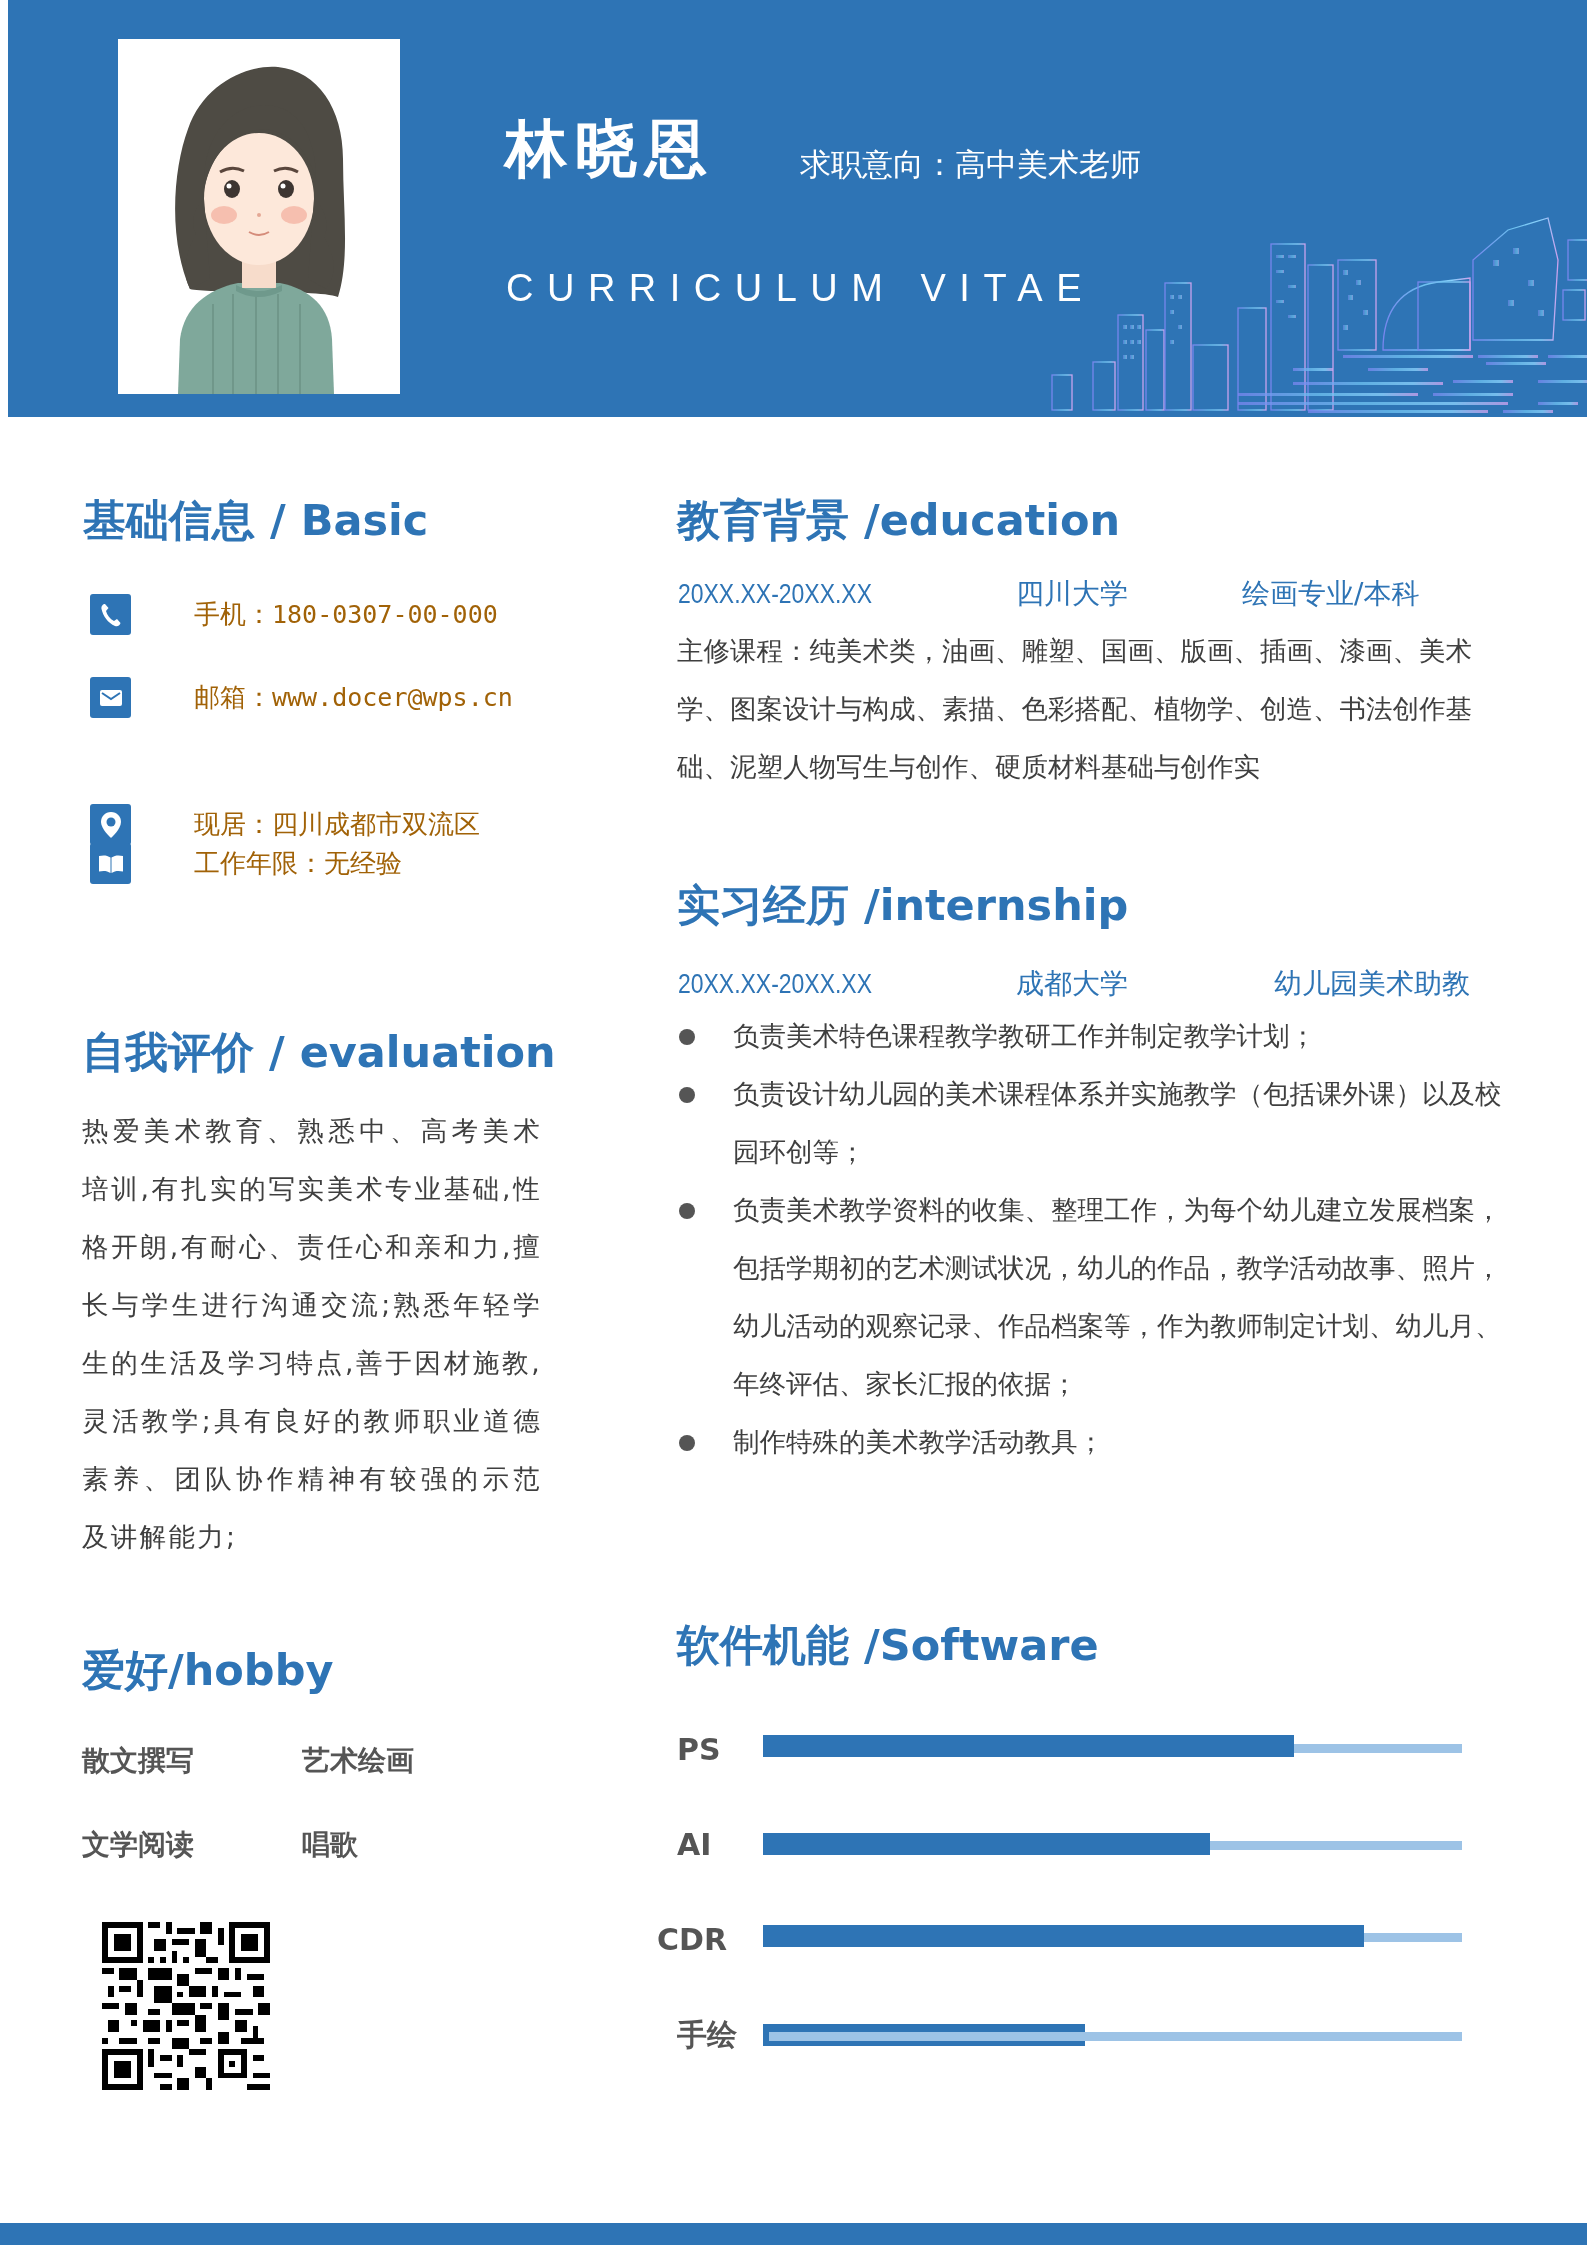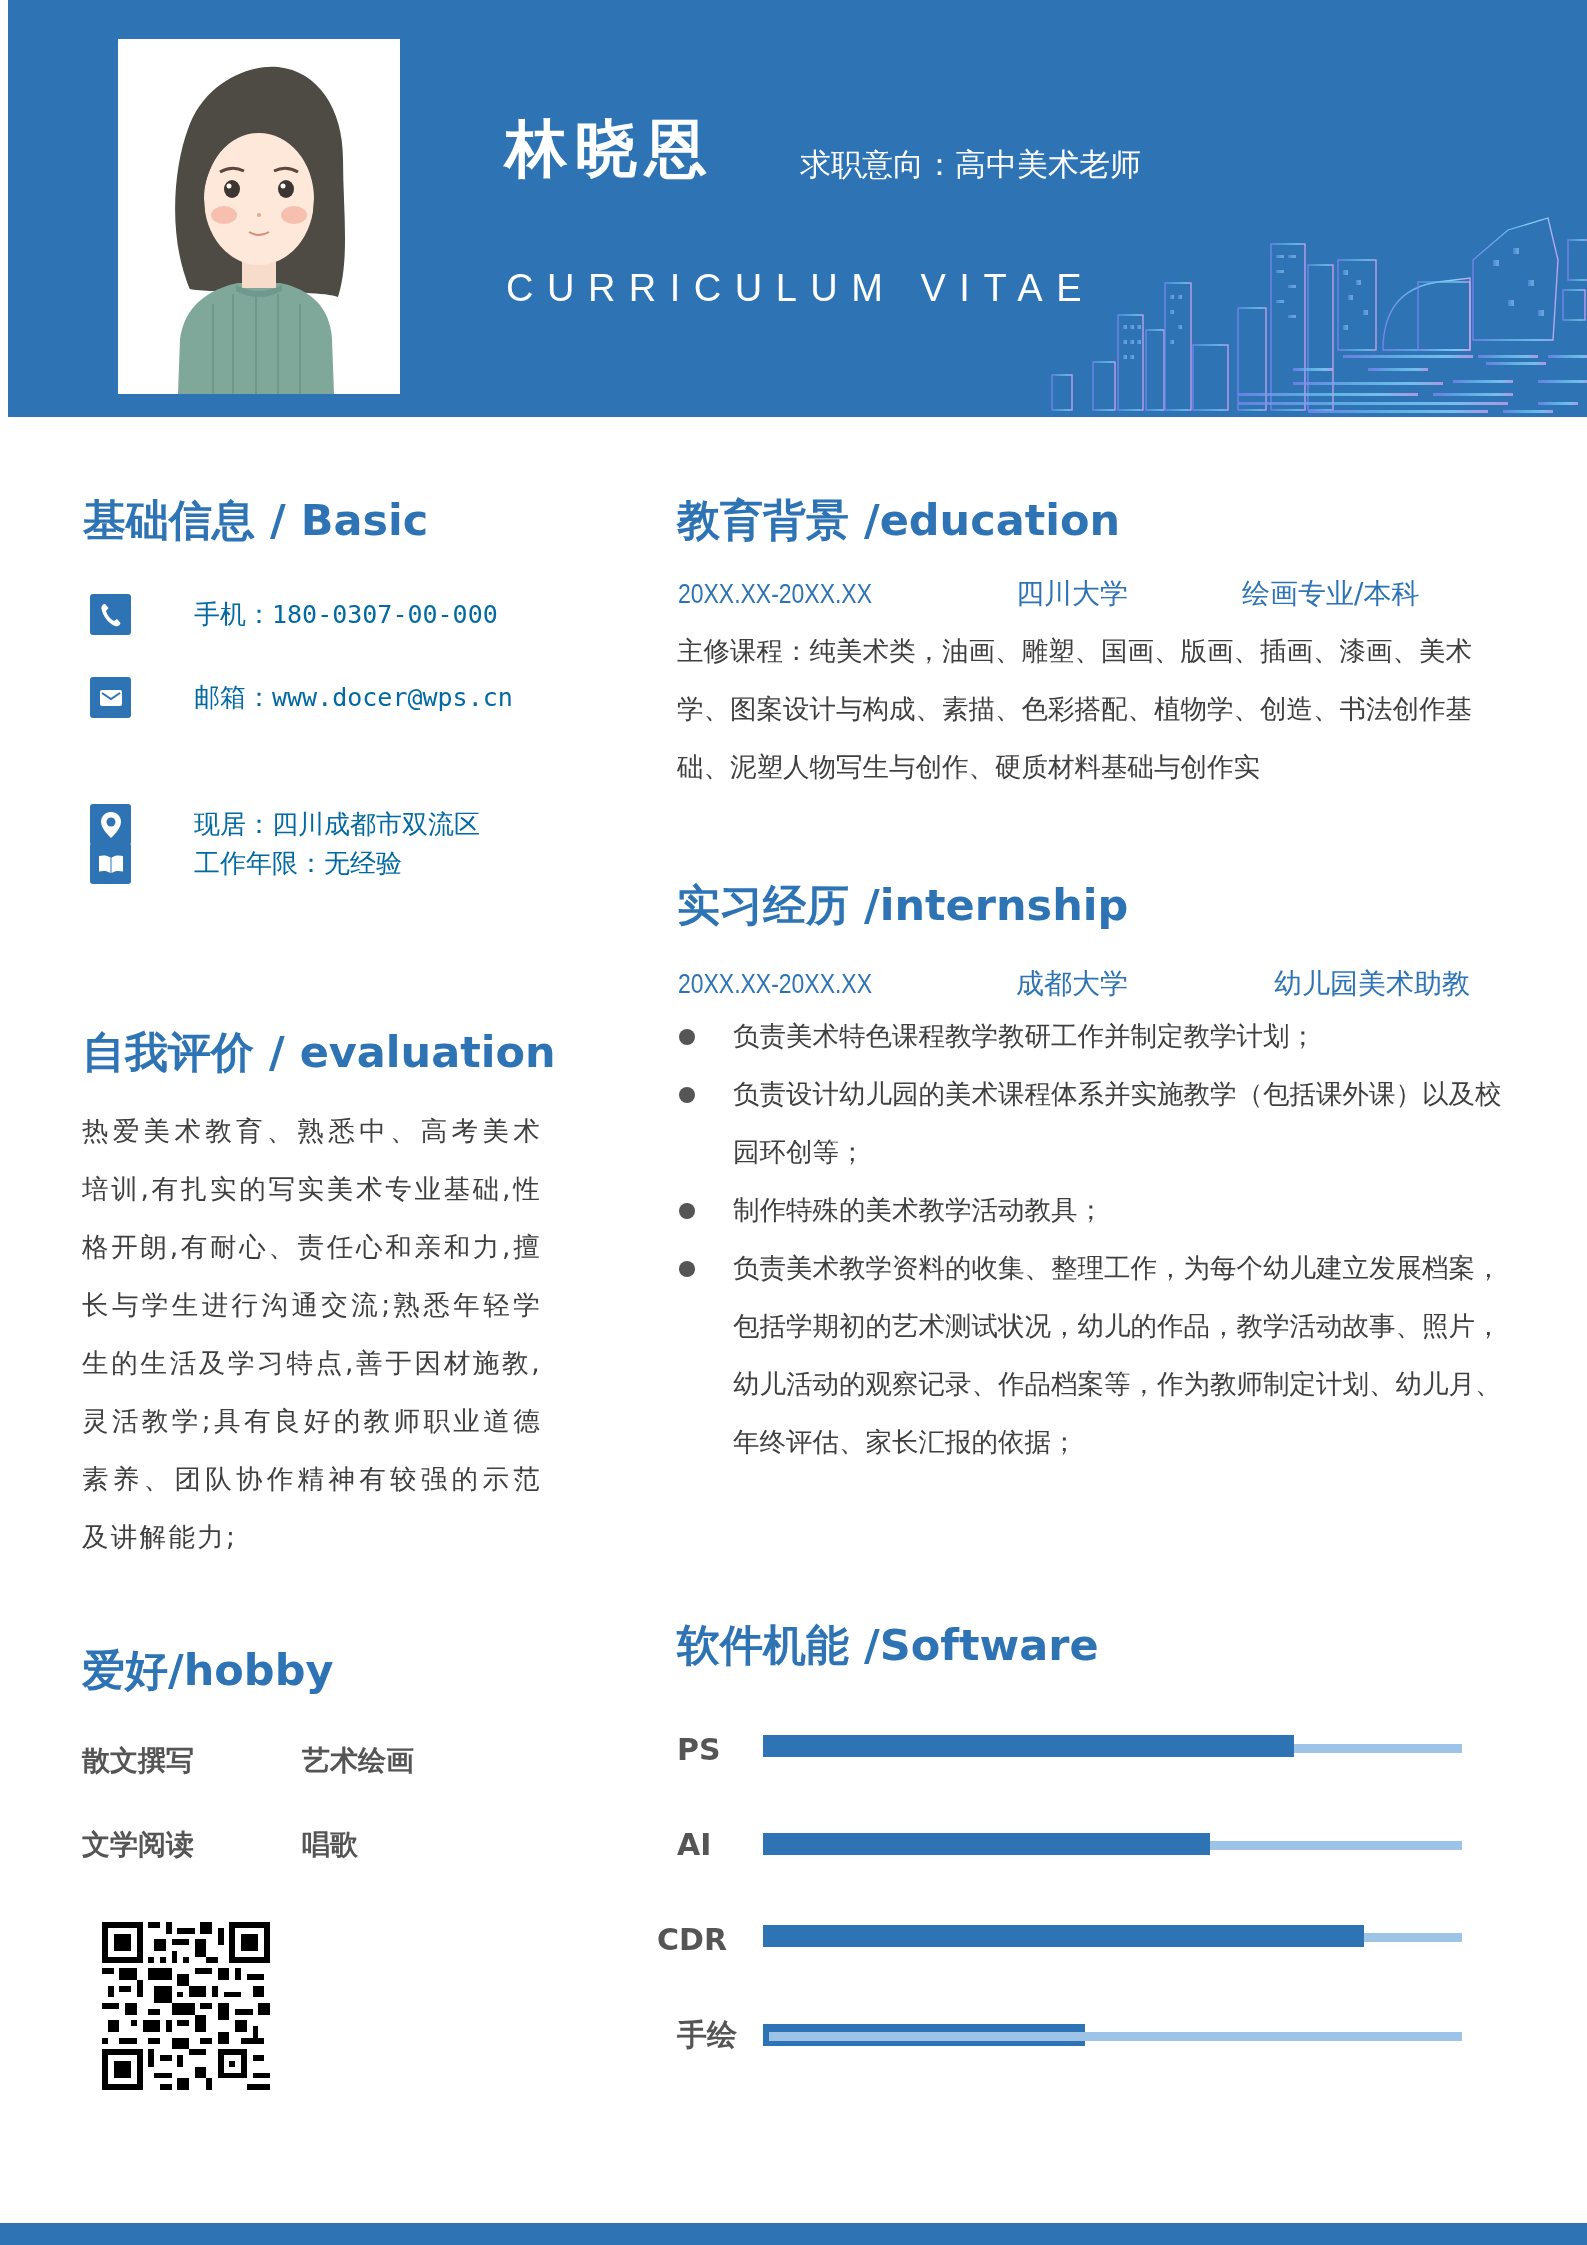--- a/index.html
+++ b/index.html
@@ -15,21 +15,21 @@
   .objective { left: 792px; top: 144px; font-size: 31px; color: #ffffff; white-space: nowrap; line-height: 1.3; }
   .cv { left: 498px; top: 266px; font-size: 38px; color: #ffffff; letter-spacing: 13.5px; white-space: nowrap; line-height: 1.2; font-family: "Liberation Sans", sans-serif; }
   .city { left: 1030px; top: 200px; width: 557px; height: 217px; }
 
   
   .sec-title { font-size: 43px; font-weight: bold; color: #2e74b5; white-space: nowrap; line-height: 1.2; }
 
   
   .info-row { left: 90px; height: 41px; display: flex; align-items: center; }
   .info-icon { width: 41px; height: 41px; background: #2e74b5; border-radius: 3px; display: flex; align-items: center; justify-content: center; flex-shrink: 0; }
-  .info-text { margin-left: 63px; font-size: 26px; color: #0369a1; white-space: nowrap; }
+  .info-text { margin-left: 63px; font-size: 26px; color: #a16207; white-space: nowrap; }
   .info-text .k, .info-text .v { display: inline; }
 
   
   .para { font-size: 26.5px; line-height: 58px; color: #3f3f3f; }
   .eval-text { left: 82px; top: 1102px; width: 460px; letter-spacing: 2.3px; text-align: justify; }
 
   
   .hobby { font-size: 28px; font-weight: bold; color: #555555; white-space: nowrap; line-height: 1; }
 
   
@@ -317,22 +317,22 @@
 <div class="abs para edu-text">主修课程：纯美术类，油画、雕塑、国画、版画、插画、漆画、美术学、图案设计与构成、素描、色彩搭配、植物学、创造、书法创作基础、泥塑人物写生与创作、硬质材料基础与创作实</div>
 
 <div class="abs sec-title" style="left:677px; top:880px;">实习经历  /internship</div>
 <div class="abs meta meta-date" style="left:678px; top:970px;">20XX.XX-20XX.XX</div>
 <div class="abs meta" style="left:1016px; top:970px;text-align:center;">成都大学</div>
 <div class="abs meta" style="left:1274px; top:970px;">幼儿园美术助教</div>
 
 <ul class="abs bullets">
   <li><span class="dot"></span><span>负责美术特色课程教学教研工作并制定教学计划；</span></li>
   <li><span class="dot"></span><span>负责设计幼儿园的美术课程体系并实施教学（包括课外课）以及校园环创等；</span></li>
+  <li><span class="dot"></span><span>负责美术教学资料的收集、整理工作，为每个幼儿建立发展档案，包括学期初的艺术测试状况，幼儿的作品，教学活动故事、照片，幼儿活动的观察记录、作品档案等，作为教师制定计划、幼儿月、年终评估、家长汇报的依据；</span></li>
   <li><span class="dot"></span><span>制作特殊的美术教学活动教具；</span></li>
-  <li><span class="dot"></span><span>负责美术教学资料的收集、整理工作，为每个幼儿建立发展档案，包括学期初的艺术测试状况，幼儿的作品，教学活动故事、照片，幼儿活动的观察记录、作品档案等，作为教师制定计划、幼儿月、年终评估、家长汇报的依据；</span></li>
 </ul>
 
 <div class="abs sec-title" style="left:677px; top:1620px;">软件机能  /Software</div>
 
 <div class="abs skill-label" style="left:677px; top:1735px;">PS</div>
 <div class="abs skill-track" style="top:1744px;"></div>
 <div class="abs skill-fill" style="top: 1735px; width: 531.24px;"></div>
 
 <div class="abs skill-label" style="left:677px; top:1830px;">AI</div>
 <div class="abs skill-track" style="top:1841px;"></div>

